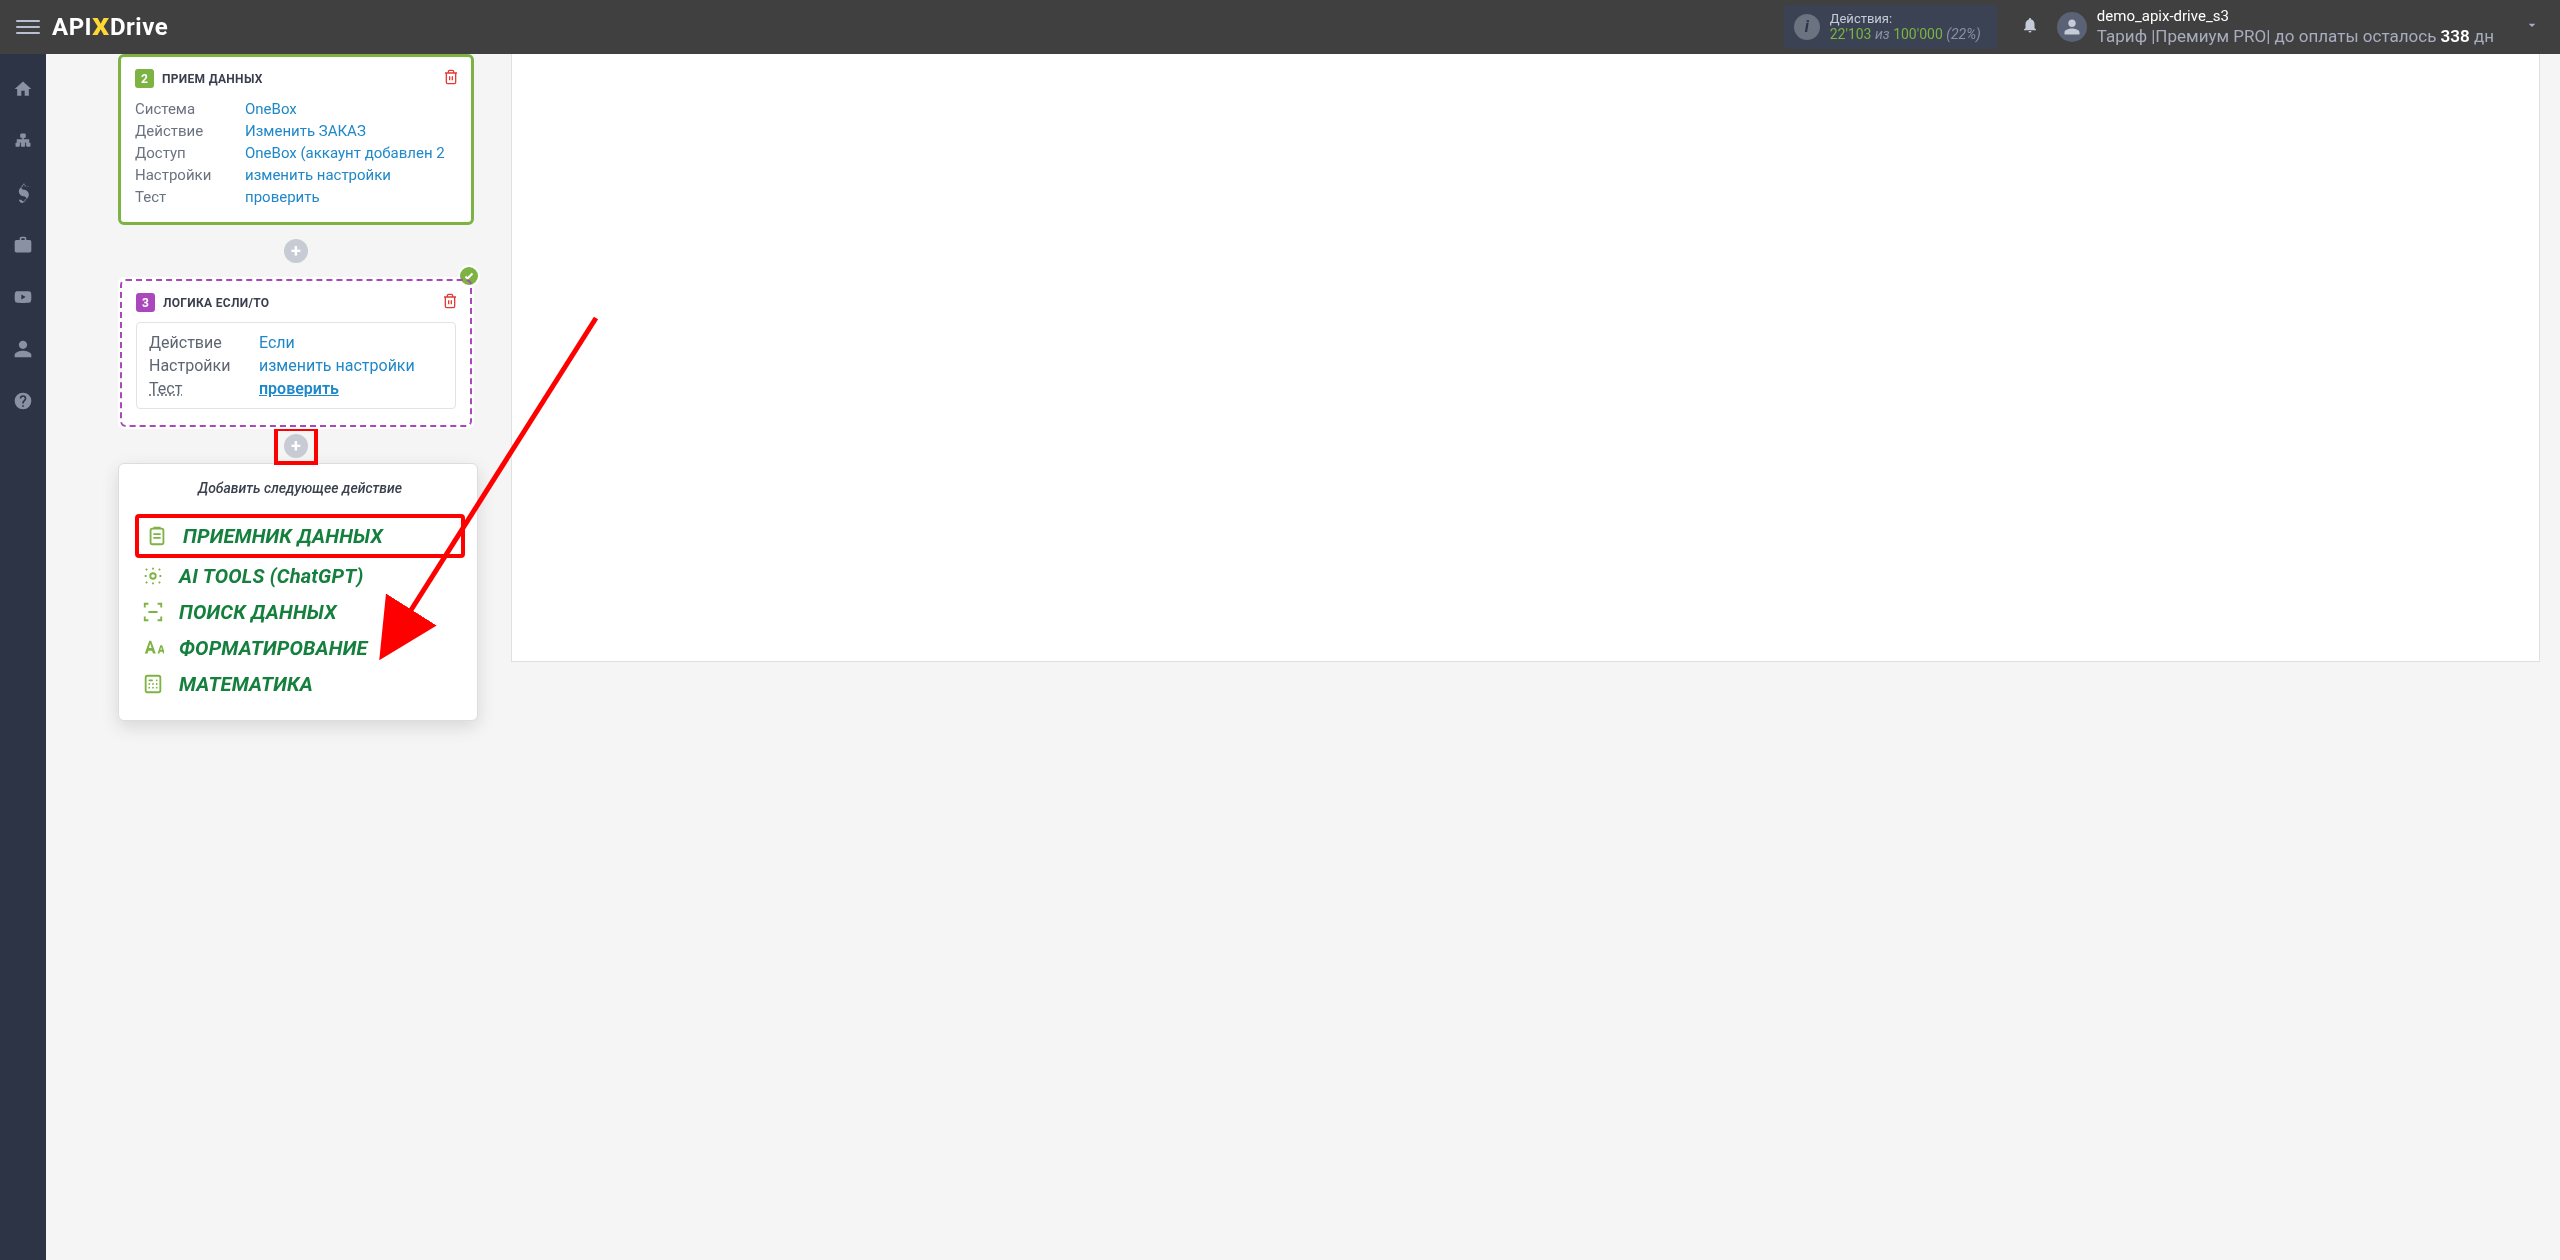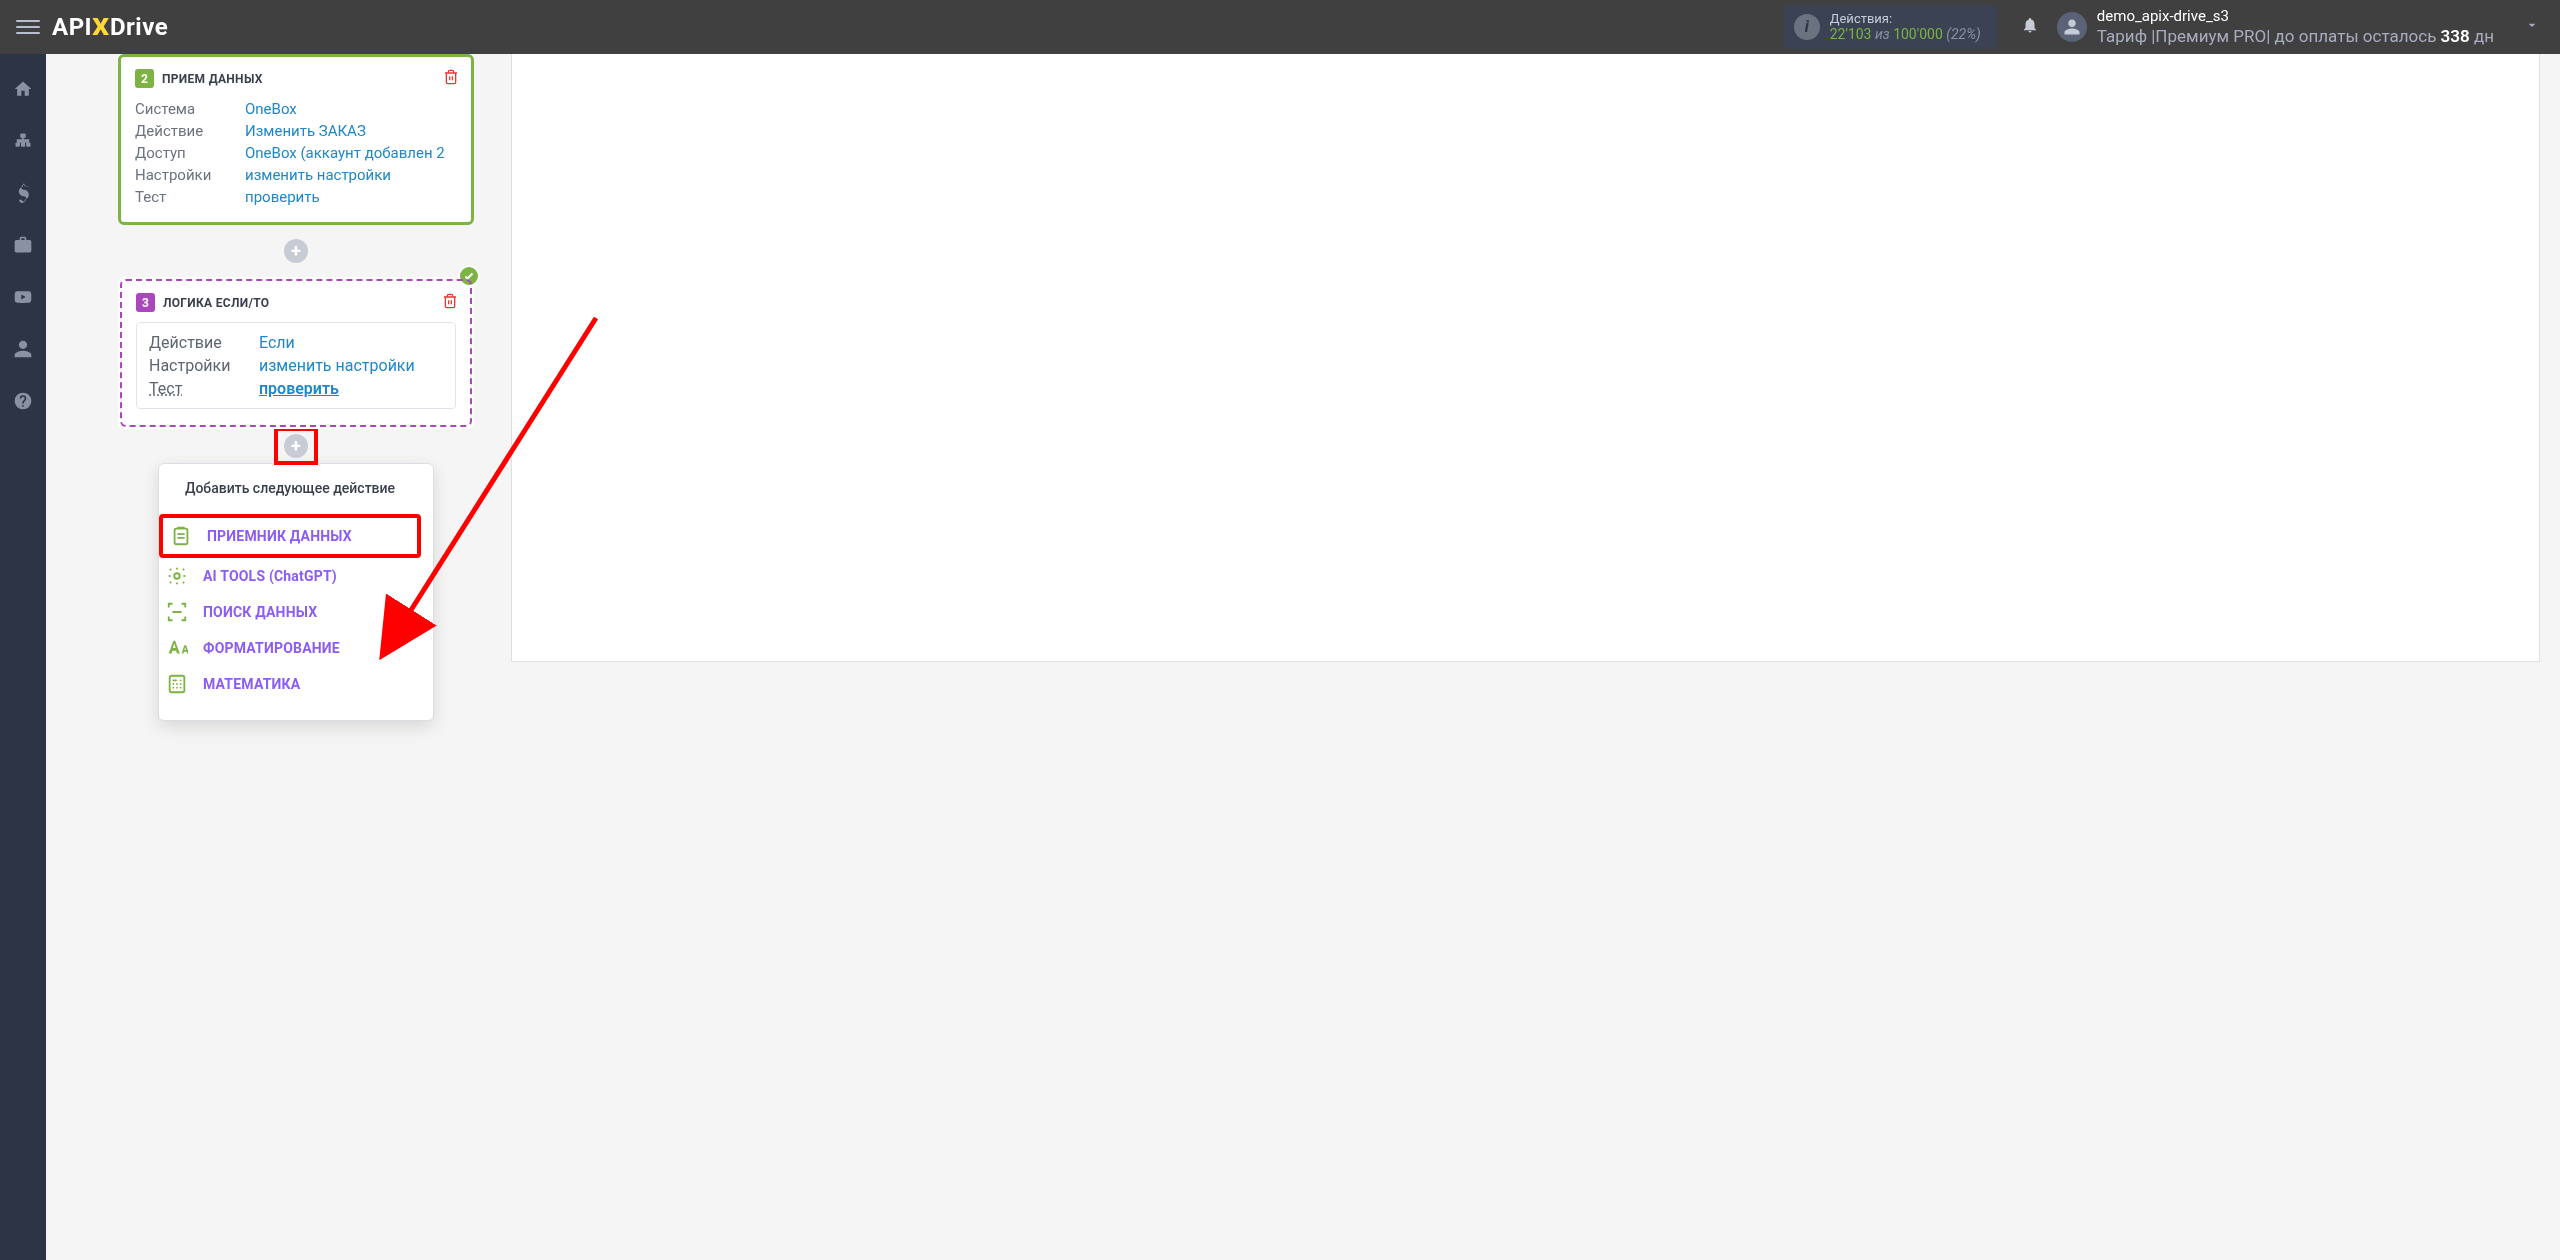--- a/index.html
+++ b/index.html
@@ -139,27 +139,28 @@
   }
   .inner-kv .kv-label { color:#5e6572; text-decoration: none; }
   .inner-kv .kv-row.last .kv-label { text-decoration: underline dotted; }
   .inner-kv .kv-row.last .kv-value { text-decoration: underline; font-weight:600; }
   
   .plus-boxed-wrap { display:flex; justify-content:center; margin-top: -2px; }
   .red-box { border:4px solid #ff0000; padding:3px 6px; display:inline-flex; }
   
   .dropdown {
     background:#fff; border:1px solid #dadde3; border-radius:6px;
-    margin-top:-2px; padding:12px 12px 18px 0; width:276px; margin-left:auto; margin-right:auto;
+    margin-top:-2px; padding:12px 12px 18px 16px; width:360px; margin-left:auto; margin-right:auto;
     box-shadow: 0 6px 18px rgba(0,0,0,0.12);
+    font-style: italic;
   }
   .dropdown-title { text-align:center; color:#3a3f4d; font-size:14px; font-weight:500; margin:4px 0 18px 0; }
   .dd-item { display:flex; align-items:center; gap:14px; padding:6px 6px; cursor:pointer; border-radius:4px; }
   .dd-item .dd-icon { width:24px; height:24px; color:#7cb342; display:flex; align-items:center; justify-content:center; }
-  .dd-item .dd-label { color:#8b5cf6; font-weight:700; font-size:14px; letter-spacing:0.2px; }
+  .dd-item .dd-label { color:#15803d; font-weight:700; font-size:20px; letter-spacing:0.2px; }
   .dd-item.boxed { border:4px solid #ff0000; }
   
   
   .arrow-svg { position:absolute; left:320px; top:244px; pointer-events:none; }
   
 </style>
 </head>
 <body>
 
 <div class="navbar">

